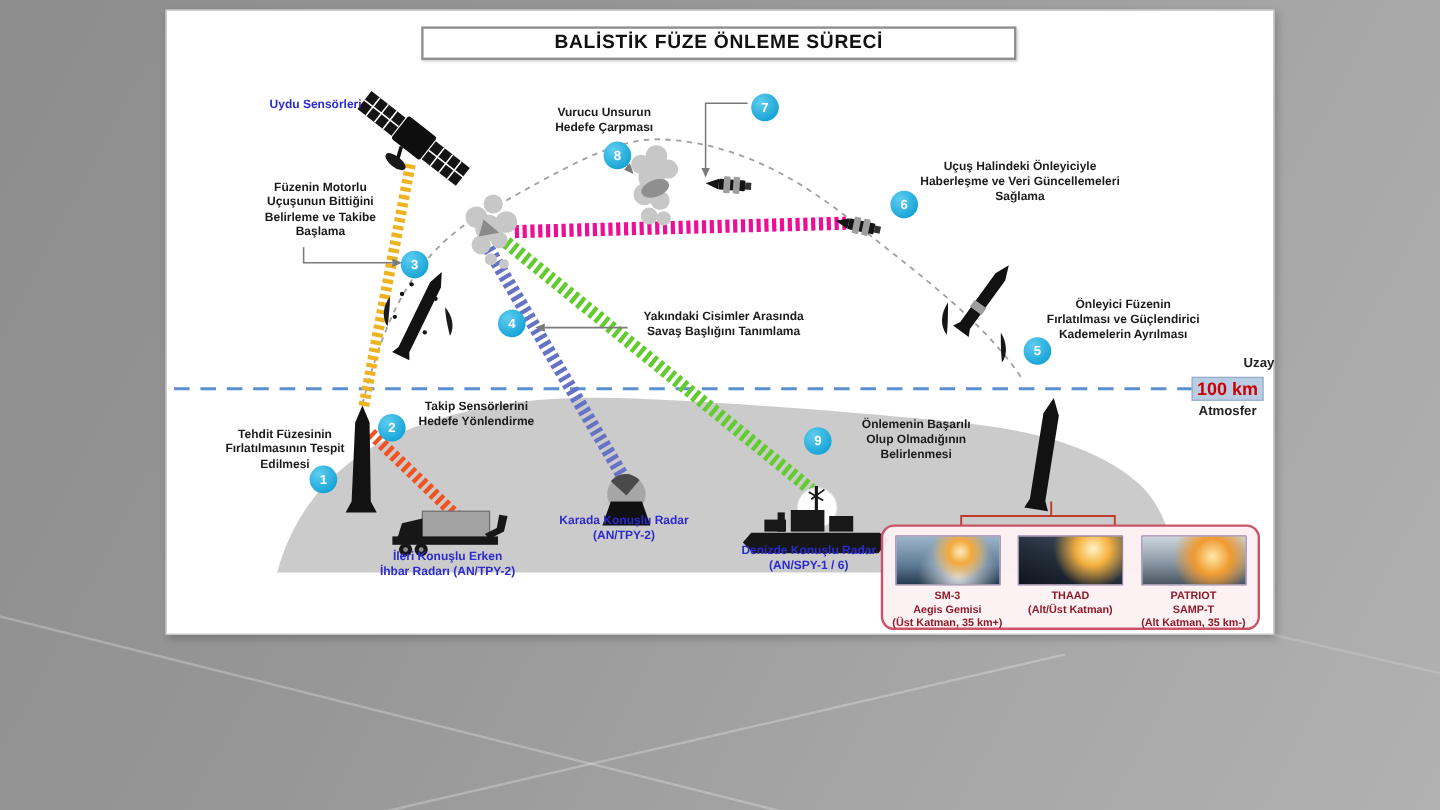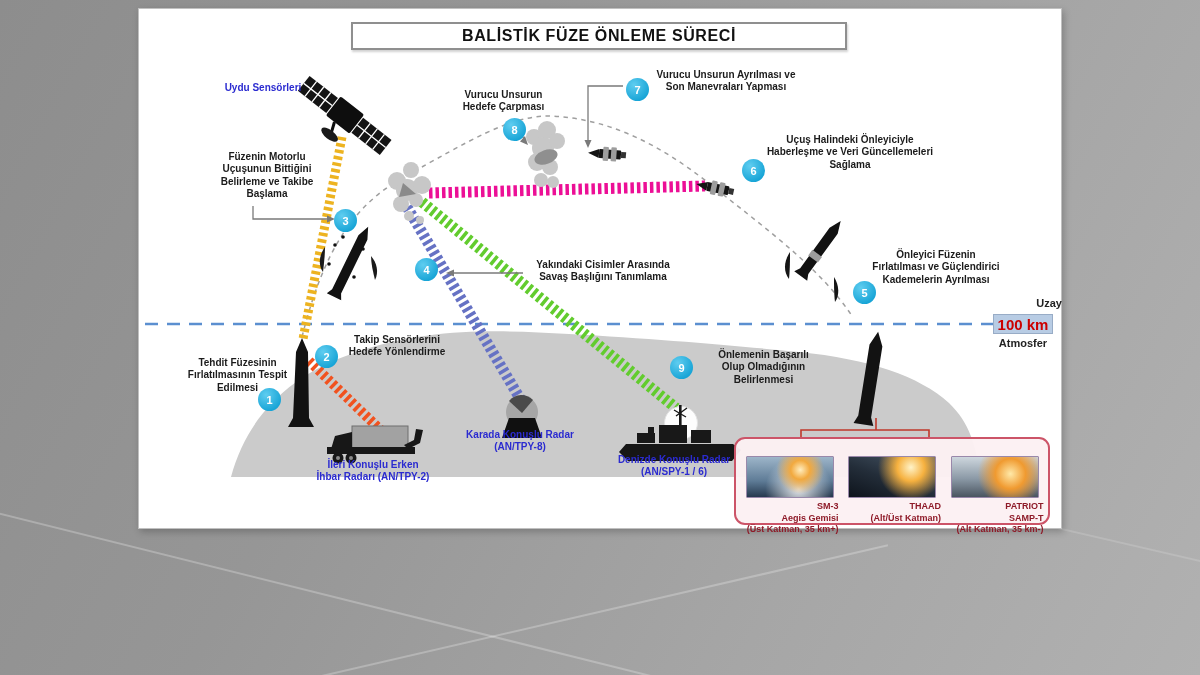--- a/index.html
+++ b/index.html
@@ -32,21 +32,21 @@
 
   #alt-box{position:absolute;left:854px;top:305px;width:60px;height:20px;background:#b8cce4;
     border:1px solid #98acc6;color:#cc0000;font-weight:bold;font-size:15px;
     display:flex;align-items:center;justify-content:center;z-index:6;}
   #space-lbl{left:845px;top:288px;width:78px;text-align:right;}
   #atmo-lbl{left:845px;top:328px;width:78px;}
 
   #sys-box{position:absolute;left:595px;top:428px;width:316px;height:88px;
     border:2px solid #cc5468;border-radius:11px;background:rgba(252,240,242,0.96);
     display:flex;justify-content:space-evenly;padding-top:7px;z-index:7;}
-  .sys{width:98px;text-align:right;margin-top:10px;}
+  .sys{width:98px;text-align:center;}
   .sys .photo{width:88px;height:42px;margin:0 auto 3px;border:1px solid #98a;border-radius:1px;}
   .sys .name{font-size:9px;font-weight:bold;color:#8e1a28;line-height:1.3;white-space:pre-line;}
   .photo.sm3{background:
     radial-gradient(circle at 62% 32%,#ffedbe 0%,#f2a93e 16%,rgba(242,169,62,0) 40%),
     radial-gradient(circle at 60% 80%,rgba(255,255,255,0.85) 0%,rgba(255,255,255,0) 55%),
     linear-gradient(180deg,#9db5c9 0%,#5e7b96 60%,#26394e 100%);}
   .photo.thaad{background:
     radial-gradient(circle at 72% 26%,#fff3c8 0%,#f6b13f 20%,rgba(246,177,63,0) 48%),
     linear-gradient(200deg,#4a5a6a 0%,#232d39 55%,#0e141c 100%);}
   .photo.patriot{background:
@@ -209,30 +209,28 @@
 Belirleme ve Takibe
 Başlama</div>
     <div class="lbl" style="left:384px;top:250px;width:160px;">Yakındaki Cisimler Arasında
 Savaş Başlığını Tanımlama</div>
     <div class="lbl" style="left:707px;top:240px;width:180px;">Önleyici Füzenin
 Fırlatılması ve Güçlendirici
 Kademelerin Ayrılması</div>
     <div class="lbl" style="left:600px;top:125px;width:222px;">Uçuş Halindeki Önleyiciyle
 Haberleşme ve Veri Güncellemeleri
 Sağlama</div>
-    <div class="lbl" style="left:502px;top:60px;width:170px;">Vurucu Unsurun Ayrılması ve
-Son Manevraları Yapması</div>
     <div class="lbl" style="left:307px;top:80px;width:115px;">Vurucu Unsurun
 Hedefe Çarpması</div>
     <div class="lbl" style="left:557px;top:340px;width:135px;">Önlemenin Başarılı
 Olup Olmadığının
 Belirlenmesi</div>
 
     <div class="lbl blue" style="left:316px;top:420px;width:130px;">Karada Konuşlu Radar
-(AN/TPY-8)</div>
+(AN/TPY-2)</div>
     <div class="lbl blue" style="left:154px;top:450px;width:160px;">İleri Konuşlu Erken
 İhbar Radarı (AN/TPY-2)</div>
     <div class="lbl blue" style="left:455px;top:445px;width:160px;">Denizde Konuşlu Radar
 (AN/SPY-1 / 6)</div>
 
     <div class="lbl bound" id="space-lbl">Uzay</div>
     <div id="alt-box">100 km</div>
     <div class="lbl bound" id="atmo-lbl">Atmosfer</div>
 
     <div class="circle" style="left:119px;top:379px;">1</div>

